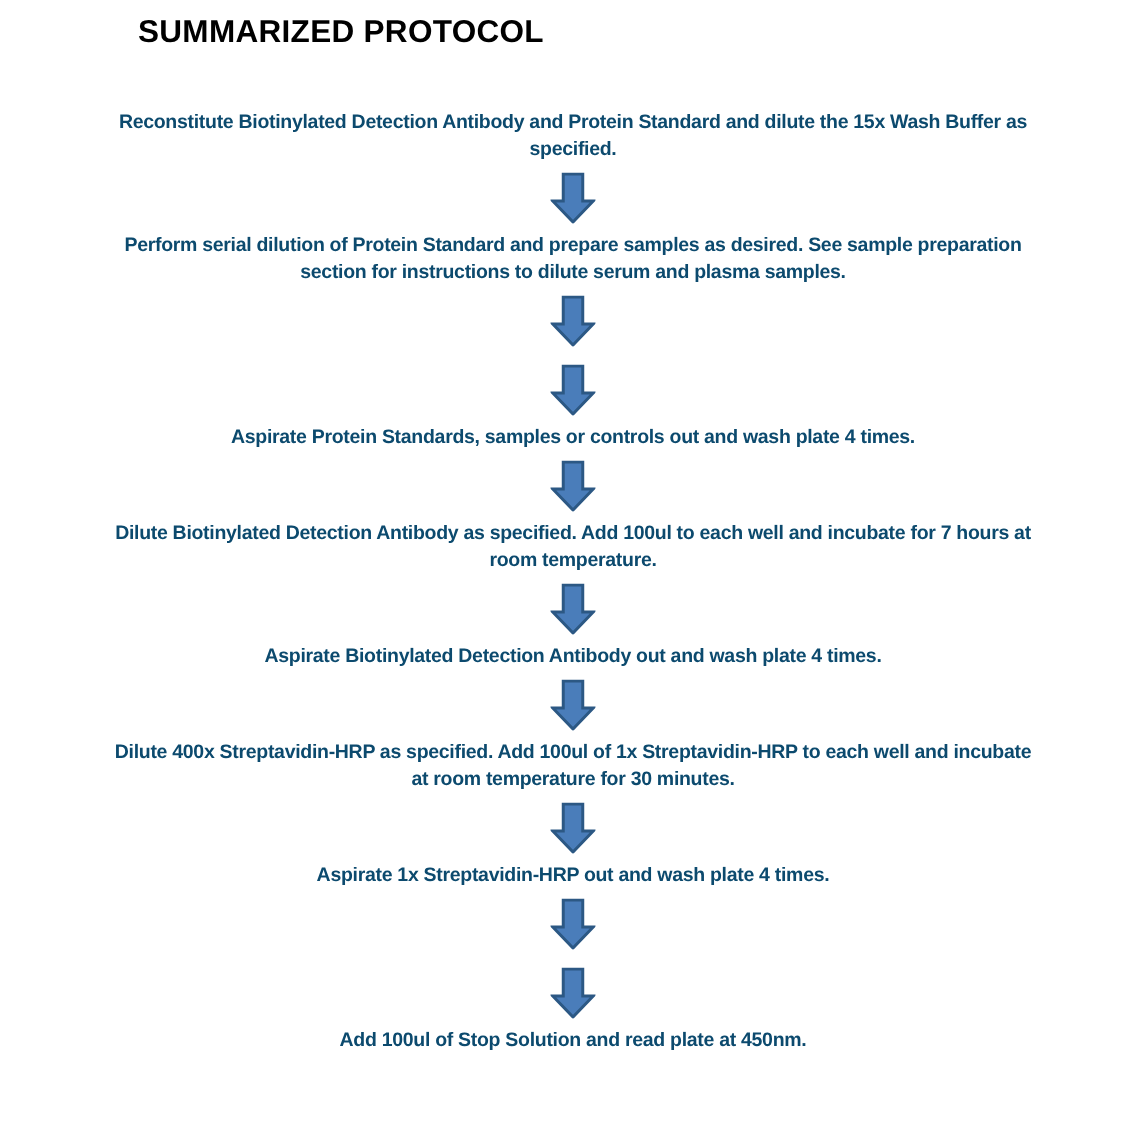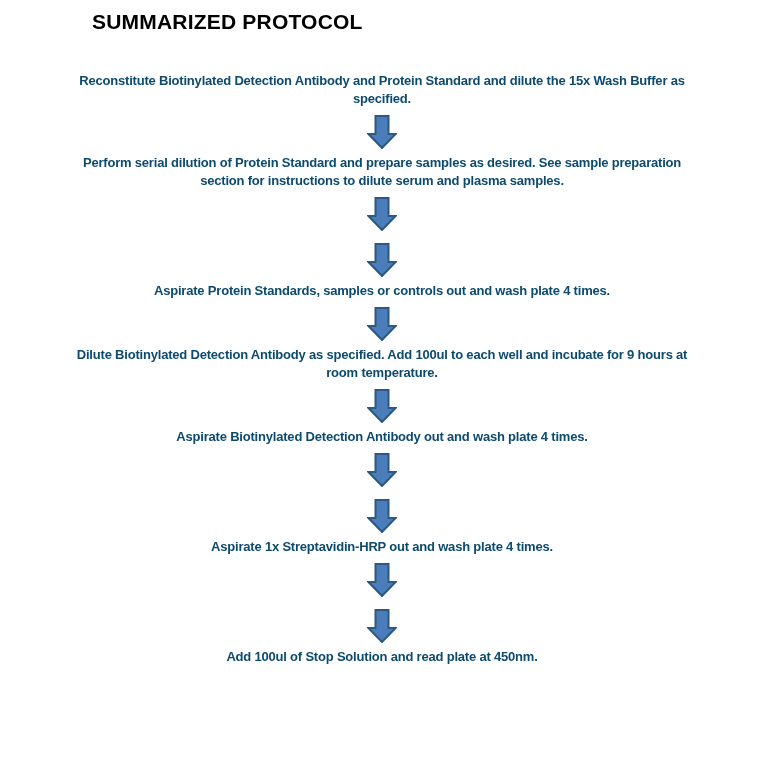--- a/index.html
+++ b/index.html
@@ -78,32 +78,33 @@
     <svg class="arrow" width="30" height="34" viewBox="0 0 30 34" aria-hidden="true">
       <polygon points="8.5,1 21.5,1 21.5,19 28.5,19 15,33 1.5,19 8.5,19" fill="#4A7DBA"></polygon>
     </svg>
 
     <p class="step">Aspirate Protein Standards, samples or controls out and wash plate 4 times.</p>
 
     <svg class="arrow" width="30" height="34" viewBox="0 0 30 34" aria-hidden="true">
       <polygon points="8.5,1 21.5,1 21.5,19 28.5,19 15,33 1.5,19 8.5,19" fill="#4A7DBA"></polygon>
     </svg>
 
-    <p class="step">Dilute Biotinylated Detection Antibody as specified. Add 100ul to each well and incubate for 9 hours at room temperature.</p>
+    <p class="step">Dilute Biotinylated Detection Antibody as specified. Add 100ul to each well and incubate for 7 hours at room temperature.</p>
 
     <svg class="arrow" width="30" height="34" viewBox="0 0 30 34" aria-hidden="true">
       <polygon points="8.5,1 21.5,1 21.5,19 28.5,19 15,33 1.5,19 8.5,19" fill="#4A7DBA"></polygon>
     </svg>
 
     <p class="step">Aspirate Biotinylated Detection Antibody out and wash plate 4 times.</p>
 
     <svg class="arrow" width="30" height="34" viewBox="0 0 30 34" aria-hidden="true">
       <polygon points="8.5,1 21.5,1 21.5,19 28.5,19 15,33 1.5,19 8.5,19" fill="#4A7DBA"></polygon>
     </svg>
 
+    <p class="step">Dilute 400x Streptavidin-HRP as specified. Add 100ul of 1x Streptavidin-HRP to each well and incubate at room temperature for 30 minutes.</p>
 
     <svg class="arrow" width="30" height="34" viewBox="0 0 30 34" aria-hidden="true">
       <polygon points="8.5,1 21.5,1 21.5,19 28.5,19 15,33 1.5,19 8.5,19" fill="#4A7DBA"></polygon>
     </svg>
 
     <p class="step">Aspirate 1x Streptavidin-HRP out and wash plate 4 times.</p>
 
     <svg class="arrow" width="30" height="34" viewBox="0 0 30 34" aria-hidden="true">
       <polygon points="8.5,1 21.5,1 21.5,19 28.5,19 15,33 1.5,19 8.5,19" fill="#4A7DBA"></polygon>
     </svg>

